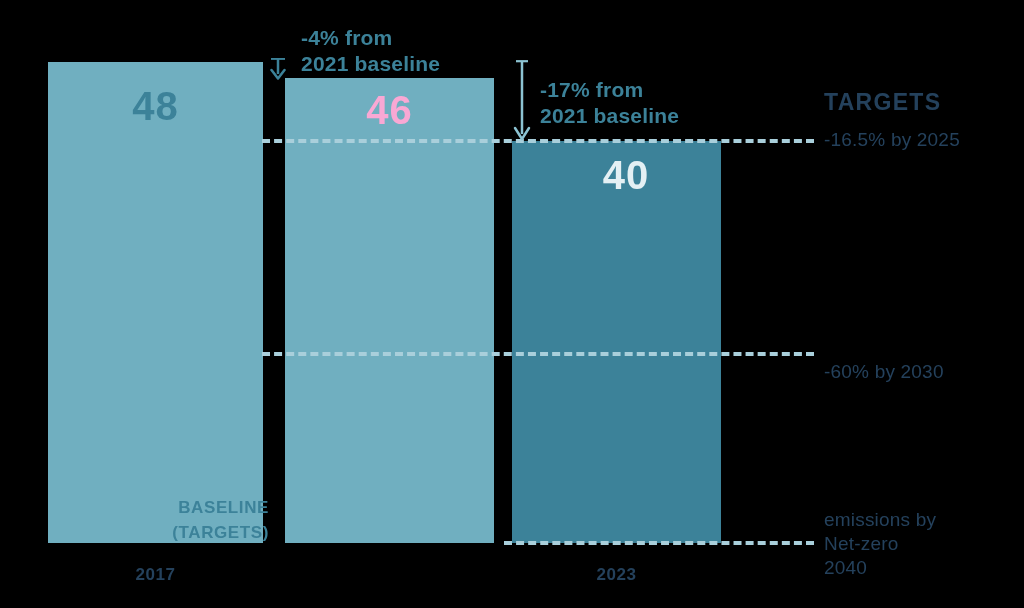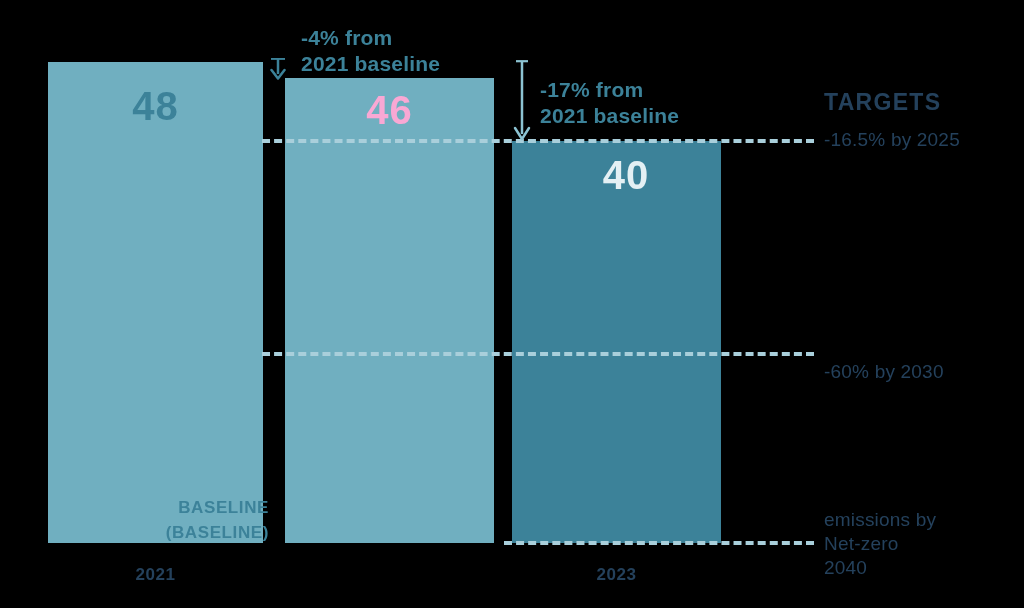--- a/index.html
+++ b/index.html
@@ -146,21 +146,21 @@
   <div class="bar bar-2021"></div>
   <div class="bar bar-2022"></div>
   <div class="bar bar-2023"></div>
 
   <div class="bar-value value-2021">48</div>
   <div class="bar-value value-2022">46</div>
   <div class="bar-value value-2023">40</div>
 
   <div class="baseline-caption">
     <div>BASELINE</div>
-    <div>(BASELINE)</div>
+    <div>(TARGETS)</div>
   </div>
 
   <div class="target-line line-2025"></div>
   <div class="target-line line-2030"></div>
   <div class="target-line line-2040"></div>
 
   <div class="arrow arrow-2022">
     <svg width="20" height="22" viewBox="0 0 20 22">
       <line x1="10" y1="0" x2="10" y2="16" stroke="#3C8299" stroke-width="2.5"></line>
       <path d="M3.5 12 L10 20.5 L16.5 12" fill="none" stroke="#3C8299" stroke-width="2.5" stroke-linecap="round" stroke-linejoin="round"></path>
@@ -189,16 +189,16 @@
   <div class="target-label label-2025">-16.5% by 2025</div>
 
   <div class="target-label label-2030">-60% by 2030</div>
 
   <div class="target-label label-2040">
     <div>emissions by</div>
     <div>Net-zero</div>
     <div>2040</div>
   </div>
 
-  <div class="xlabel xlabel-2021">2021</div>
+  <div class="xlabel xlabel-2021">2017</div>
   <div class="xlabel xlabel-2023">2023</div>
 
 </div>
 
 </body></html>

